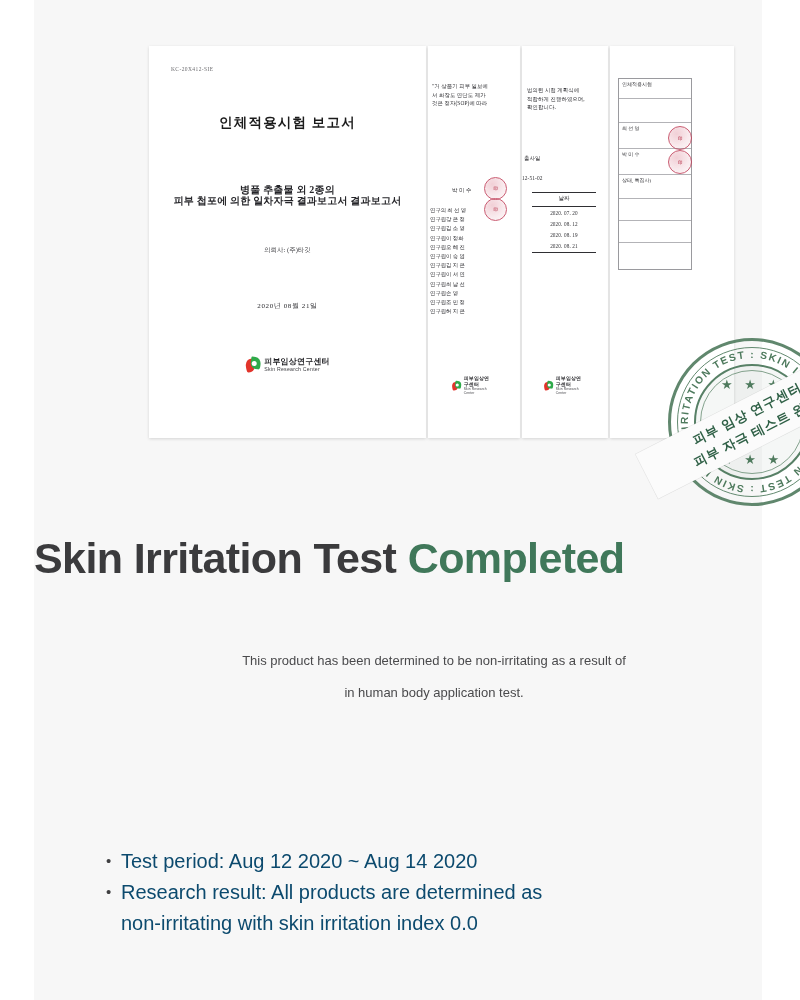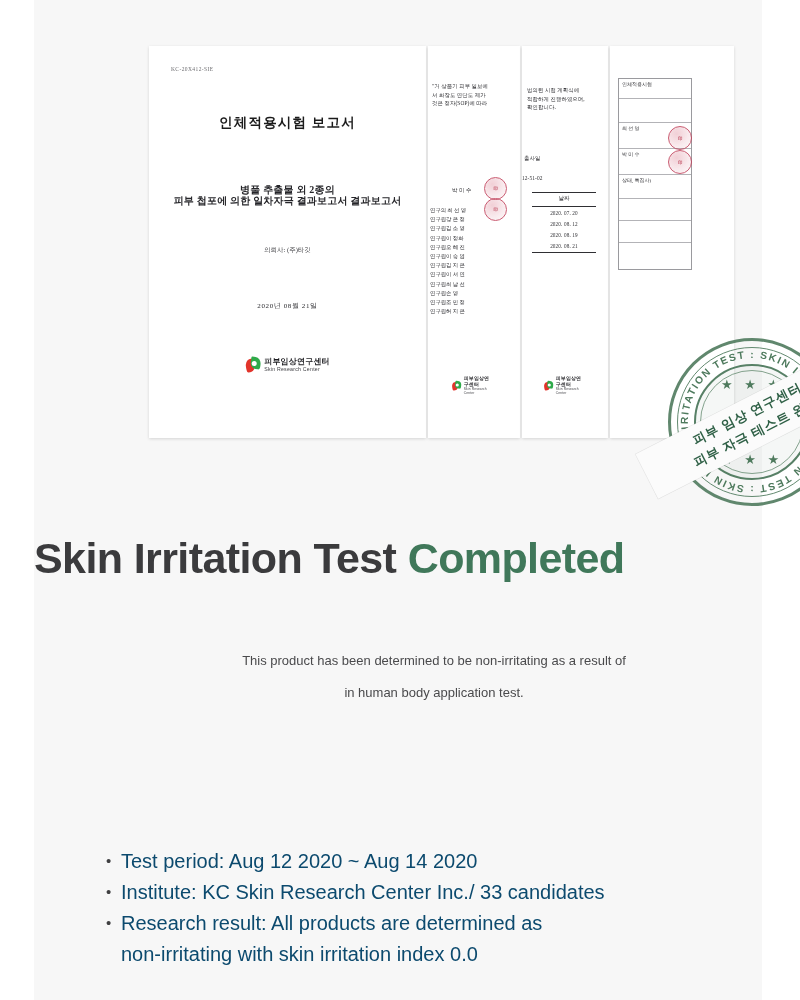--- a/index.html
+++ b/index.html
@@ -530,22 +530,19 @@
     <div id="body-copy">
       <span class="bc-line">This product has been determined to be non-irritating as a result of</span>
       <span class="bc-line">in human body application test.</span>
     </div>
 
     <div id="bullets">
       <div class="bullet-item">
         <span>Test period: Aug 12 2020 ~ Aug 14 2020</span>
       </div>
       <div class="bullet-item">
-        <span>Institute: KC Skin Research Center Inc./ 33 candidates</span>
-      </div>
-      <div class="bullet-item">
         <span>Research result: All products are determined as</span>
         <div class="bl-2" style="padding-left:0">non-irritating with skin irritation index 0.0</div>
       </div>
     </div>
 
   </div>
 </div>
 
 </body></html>

